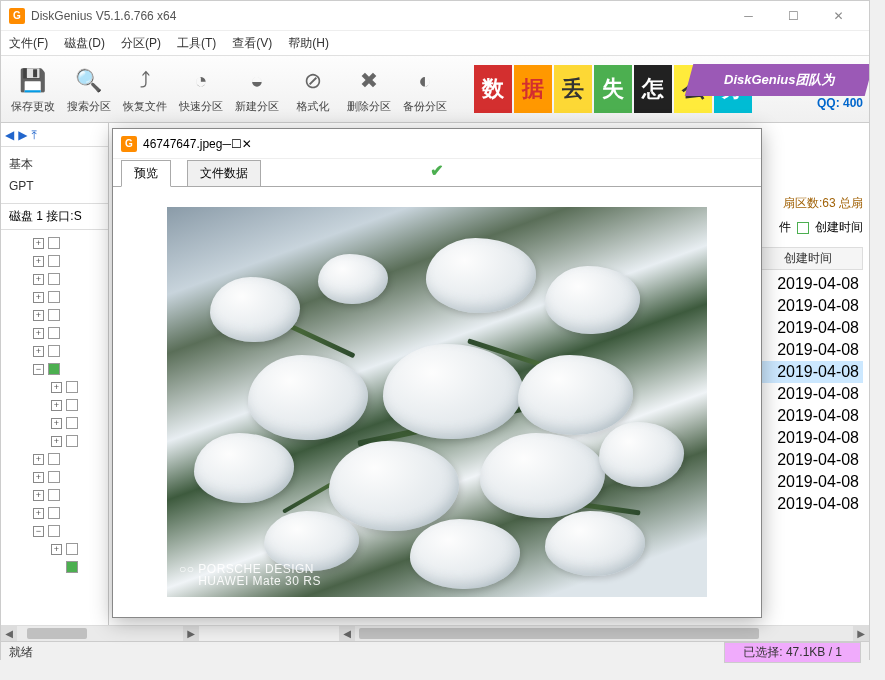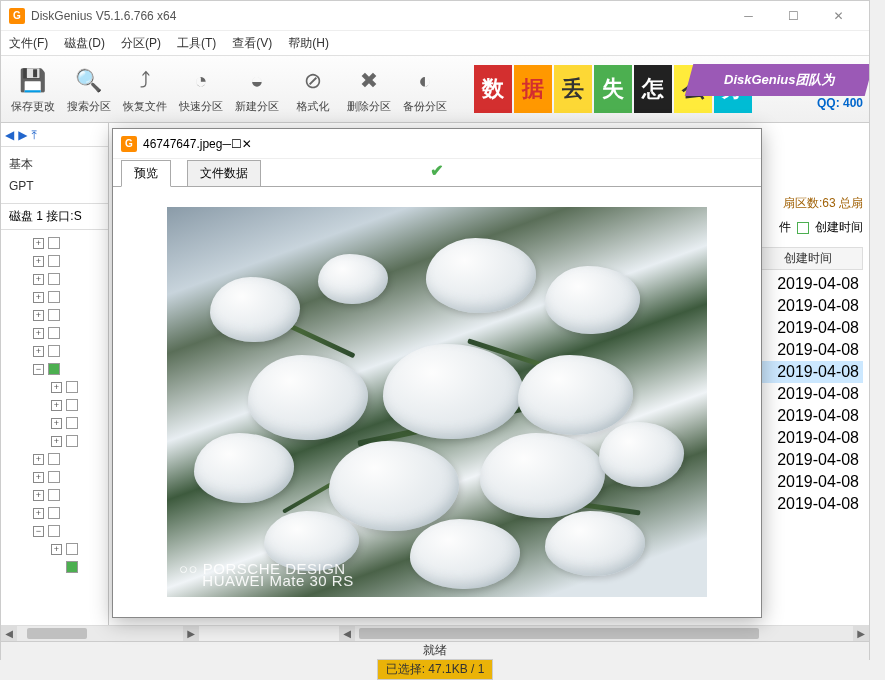--- a/index.html
+++ b/index.html
@@ -39,23 +39,23 @@
 .disk-badge { position: absolute; right: 6px; top: 6px; width: 80px; height: 54px; background: linear-gradient(#4fc3f7,#0288d1); border-radius: 4px; padding: 4px 6px; color: #003; font-size: 11px; line-height: 14px; border: 2px solid #ff7043; }
 .right-meta { position: absolute; right: 6px; top: 72px; font-size: 12px; color: #a16207; }
 .right-header-row { position: absolute; right: 6px; top: 96px; display: flex; align-items: center; gap: 6px; font-size: 12px; }
 .chk { width: 12px; height: 12px; border: 1px solid #888; display: inline-block; }
 .chk.green { border-color: #4caf50; }
 .right-col-header { position: absolute; right: 6px; top: 124px; width: 110px; text-align: center; font-size: 12px; color: #333; background: #f5f5f5; border: 1px solid #ddd; padding: 2px 0; }
 .file-rows { position: absolute; right: 6px; top: 150px; width: 135px; font-size: 16px; }
 .file-row { display: flex; justify-content: space-between; padding: 2px 4px; }
 .file-row.sel { background: #cce8ff; }
 
-.status-bar { height: 22px; border-top: 1px solid #ccc; background: #f0f0f0; display: flex; align-items: center; padding: 0 8px; font-size: 12px; color: #333; flex-direction: column; }
+.status-bar { height: 22px; border-top: 1px solid #ccc; background: #f0f0f0; display: flex; align-items: center; padding: 0 8px; font-size: 12px; color: #333; }
 .status-bar .spacer { flex: 1; }
-.status-box { border: 1px solid #ccc; padding: 1px 8px; background: #eab308; }
+.status-box { border: 1px solid #ccc; padding: 1px 18px; background: #f0abfc; }
 
 .hscroll { height: 16px; background: #f0f0f0; border-top: 1px solid #ddd; display: flex; }
 .hscroll .track { flex: 1; background: #eaeaea; position: relative; }
 .hscroll .thumb { position: absolute; left: 10px; width: 60px; top: 2px; bottom: 2px; background: #c0c0c0; border-radius: 2px; }
 .hscroll .arrow { width: 16px; background: #ddd; text-align: center; color: #666; font-size: 10px; line-height: 16px; }
 
 
 .preview-window { position: absolute; left: 112px; top: 128px; width: 650px; height: 490px; background: #fff; border: 1px solid #888; box-shadow: 0 4px 20px rgba(0,0,0,0.3); display: flex; flex-direction: column; }
 .preview-titlebar { height: 30px; display: flex; align-items: center; padding: 0 8px; background: #fff; border-bottom: 1px solid #eee; }
 .preview-titlebar .app-icon { width: 16px; height: 16px; background: #ff8c00; margin-right: 6px; display: flex; align-items: center; justify-content: center; color: #fff; font-size: 10px; font-weight: bold; border-radius: 2px; }
@@ -63,21 +63,21 @@
 .preview-tab { padding: 4px 12px; border: 1px solid #aaa; border-bottom: 1px solid #fff; background: #fff; font-size: 12px; margin-right: 16px; position: relative; z-index: 2; cursor: pointer; }
 .preview-tab.inactive { background: #f0f0f0; border-bottom: 1px solid #aaa; }
 .preview-status { position: absolute; left: 50%; transform: translateX(-50%); top: 2px; color: #2e7d32; font-weight: bold; font-size: 13px; display: flex; align-items: center; gap: 4px; }
 .preview-status .check { color: #4caf50; font-size: 16px; }
 .preview-line { border-bottom: 1px solid #aaa; margin-top: -1px; }
 .preview-body { flex: 1; padding: 20px 50px; display: flex; align-items: center; justify-content: center; }
 .preview-image { width: 540px; height: 390px; position: relative; overflow: hidden; }
 .snow-bg { position: absolute; inset: 0; background: linear-gradient(160deg, #8a9ba8 0%, #c8d4dc 15%, #5a6e58 25%, #e8eef2 40%, #3d5a3d 50%, #f0f4f7 65%, #4a6248 75%, #dde5ea 90%); }
 .snow-blob { position: absolute; background: radial-gradient(ellipse at 35% 30%, #fdfdfd, #e0e6ea 70%, #b8c4cc); border-radius: 45% 55% 50% 48% / 55% 48% 52% 45%; box-shadow: inset -4px -6px 12px rgba(120,140,150,0.3), 2px 3px 6px rgba(0,0,0,0.15); }
 .branch { position: absolute; background: linear-gradient(90deg, #2d4a2d, #4a6b3a, #2d4a2d); border-radius: 2px; }
-.watermark { position: absolute; left: 12px; bottom: 10px; color: rgba(255,255,255,0.9); font-size: 15px; line-height: 12px; font-family: Arial; letter-spacing: 0.5px; }
+.watermark { position: absolute; left: 12px; bottom: 10px; color: rgba(255,255,255,0.9); font-size: 12px; line-height: 12px; font-family: Arial; letter-spacing: 0.5px; }
 .watermark .circles { display: inline-block; }
 </style>
 </head>
 <body>
 
 <div class="main-window">
   <div class="titlebar">
     <div class="app-icon">G</div>
     <div class="title">DiskGenius V5.1.6.766 x64</div>
     <div class="win-btn">─</div>

